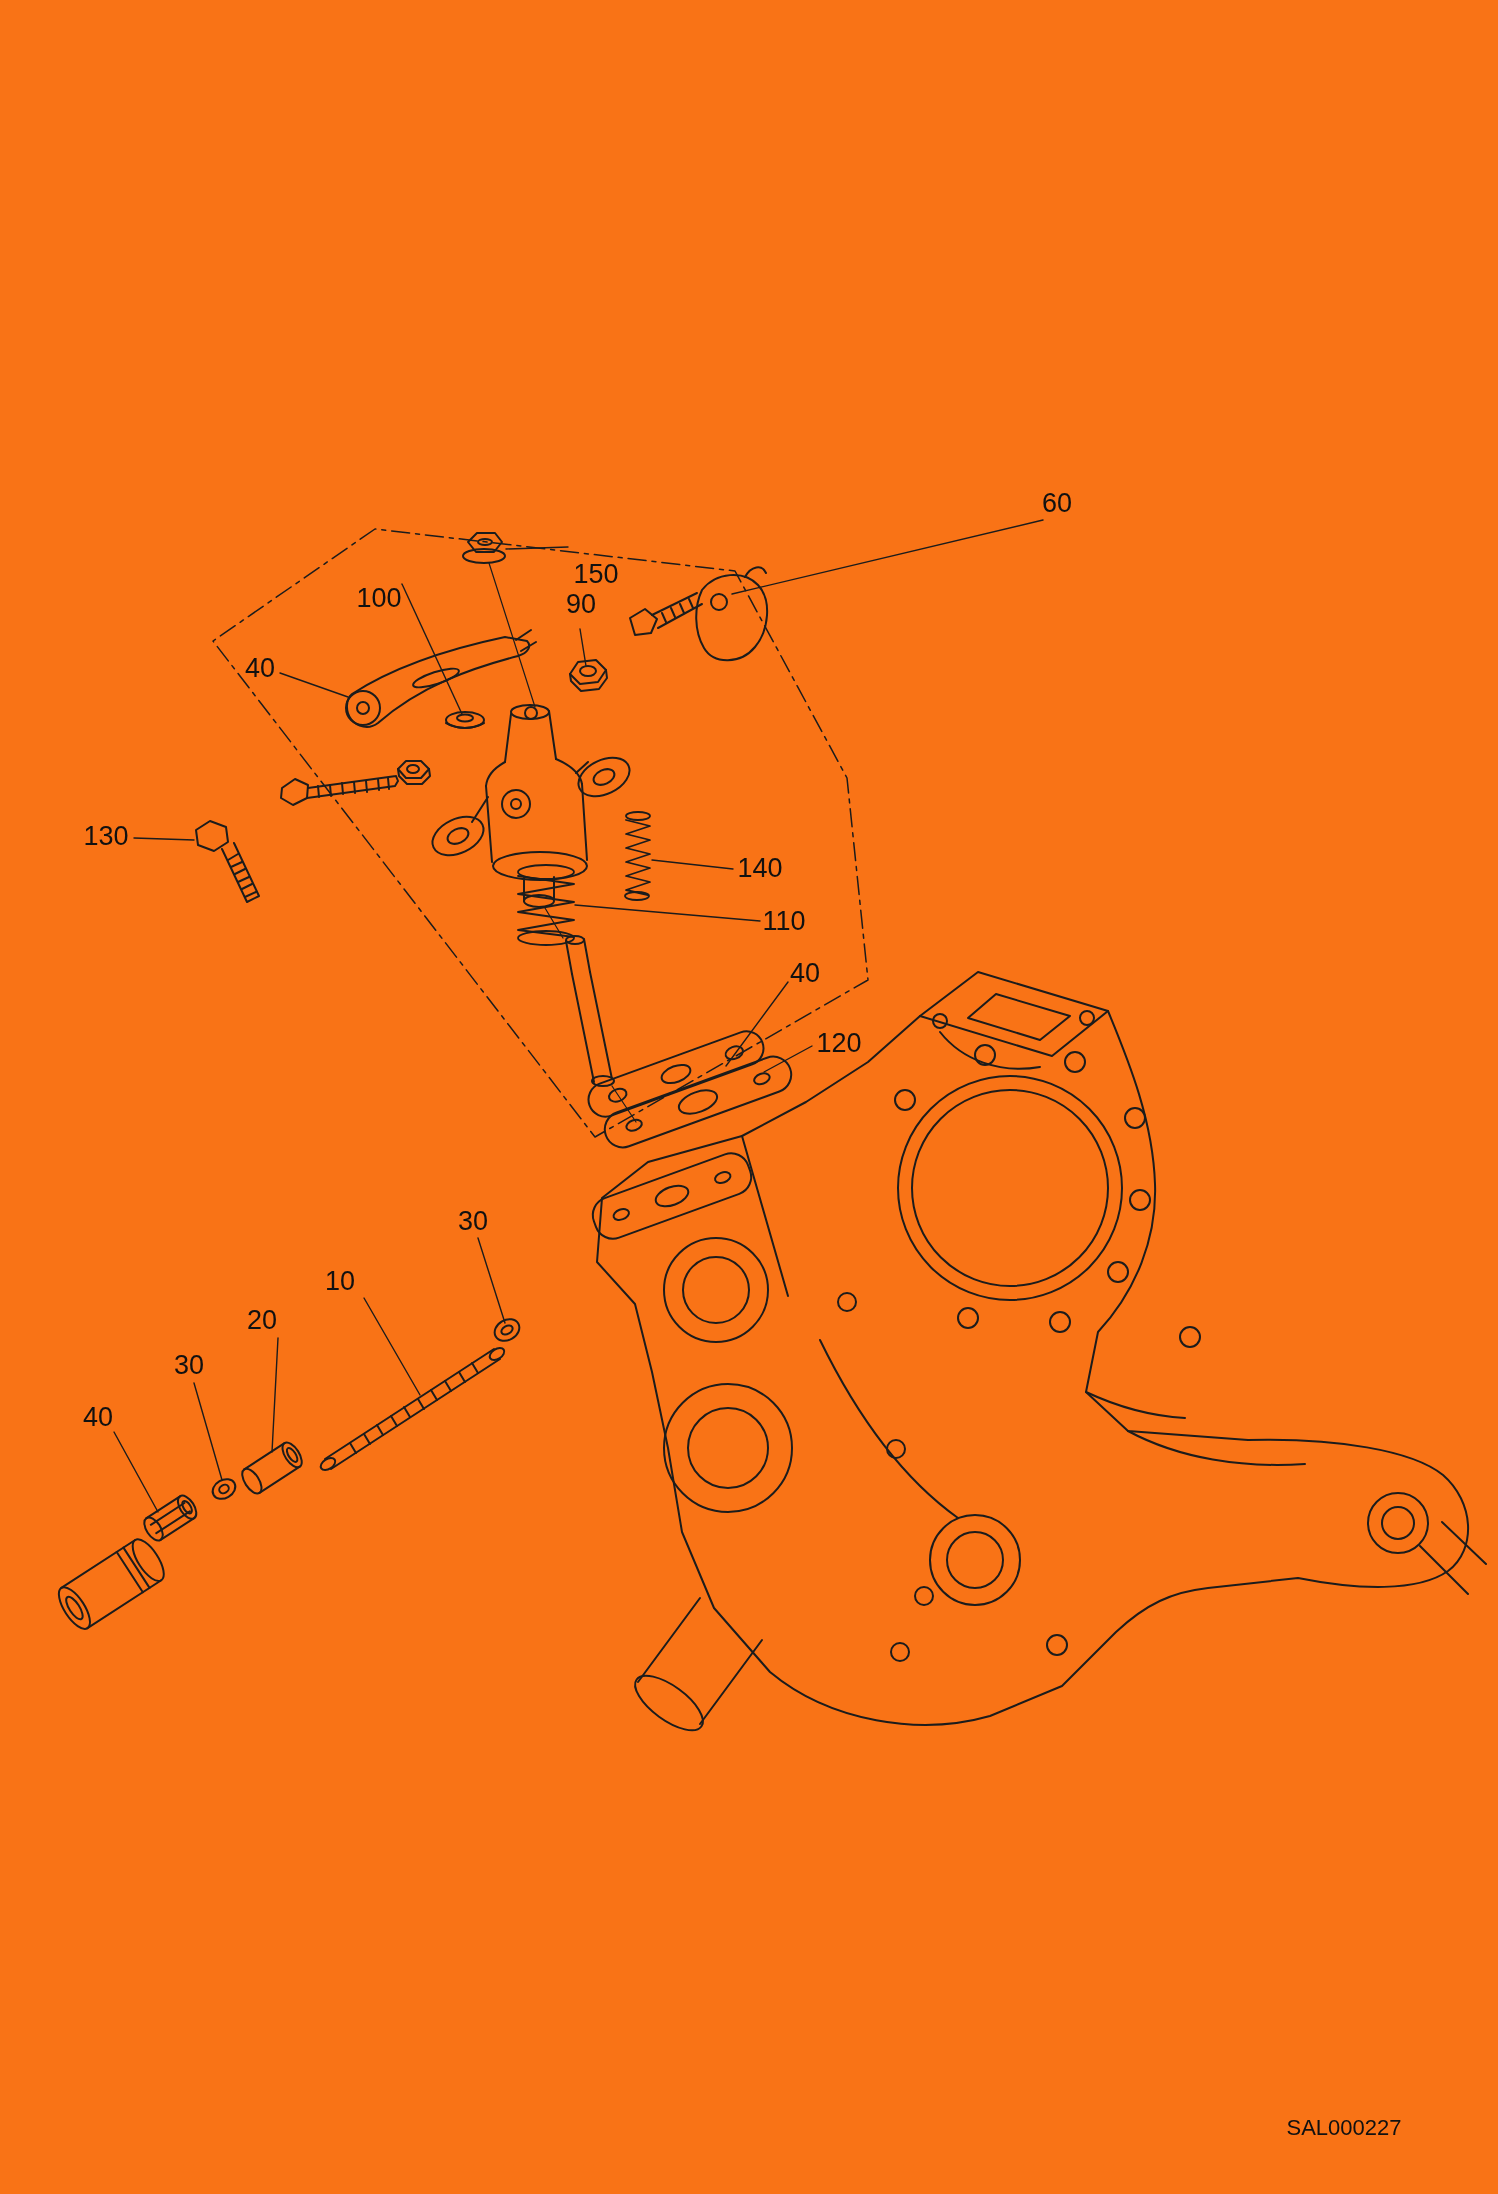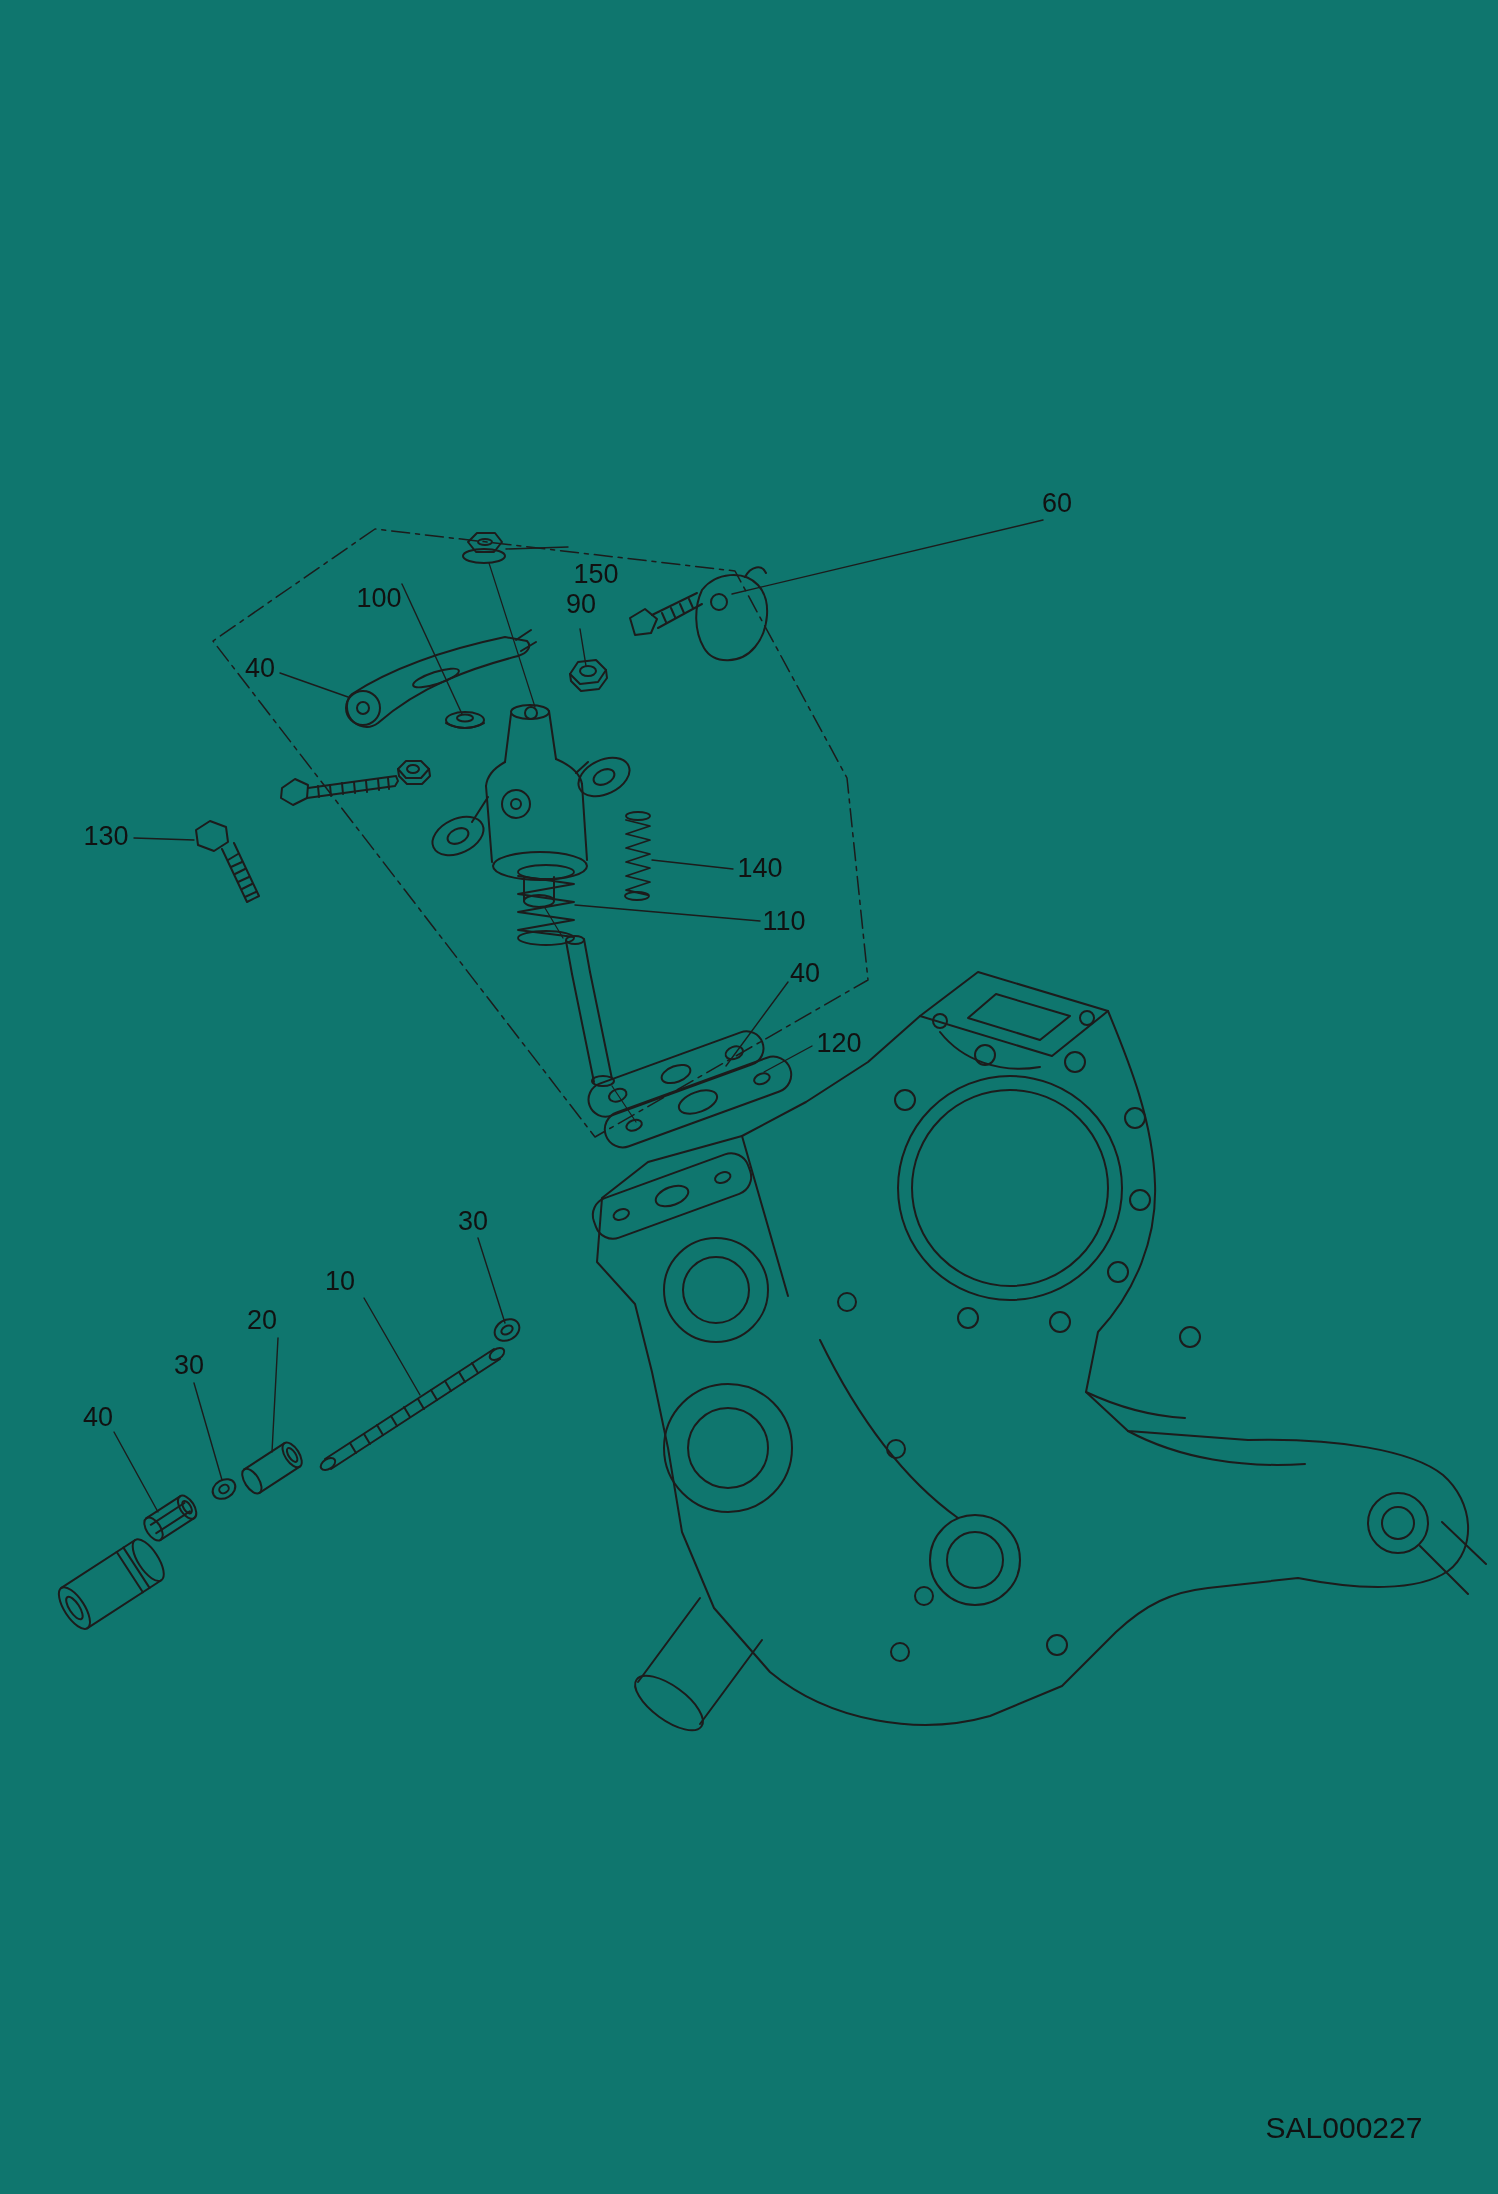--- a/index.html
+++ b/index.html
@@ -1,22 +1,22 @@
 <!DOCTYPE html>
 <html><head>
 <meta charset="utf-8">
 <style>
   html,body{margin:0;padding:0;background:#ffffff;}
-  .page{position:relative;width:1498px;height:2194px;background:#0f766e;
+  .page{position:relative;width:1498px;height:2194px;background:#f97316;
         font-family:"Liberation Sans",sans-serif;overflow:hidden;}
   .artwork{position:absolute;left:0;top:0;width:1498px;height:2194px;}
   .callout{position:absolute;transform:translate(-50%,-50%);
            font-size:27px;color:#111;white-space:nowrap;}
   .figure-code{position:absolute;transform:translate(-50%,-50%);
-           font-size:30px;color:#111;white-space:nowrap;text-align:center;}
+           font-size:22px;color:#111;white-space:nowrap;text-align:center;}
 </style>
 </head>
 <body>
 
 <div class="page">
 
   <svg class="artwork" width="1498" height="2194" viewBox="0 0 1498 2194" xmlns="http://www.w3.org/2000/svg">
     <g stroke="#1c1c1c" fill="none" stroke-width="2" stroke-linecap="round" stroke-linejoin="round">
 
       <g stroke-width="1.5" stroke-dasharray="18 6 4 6">

